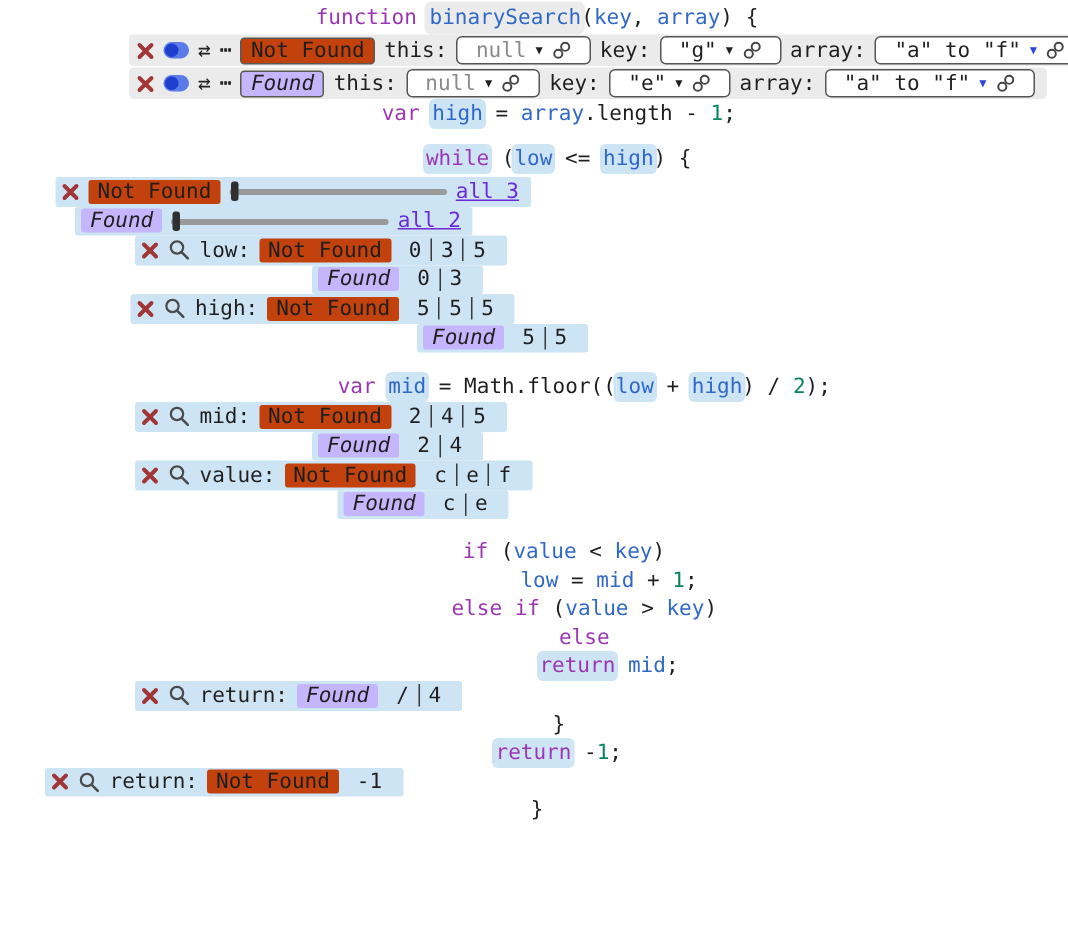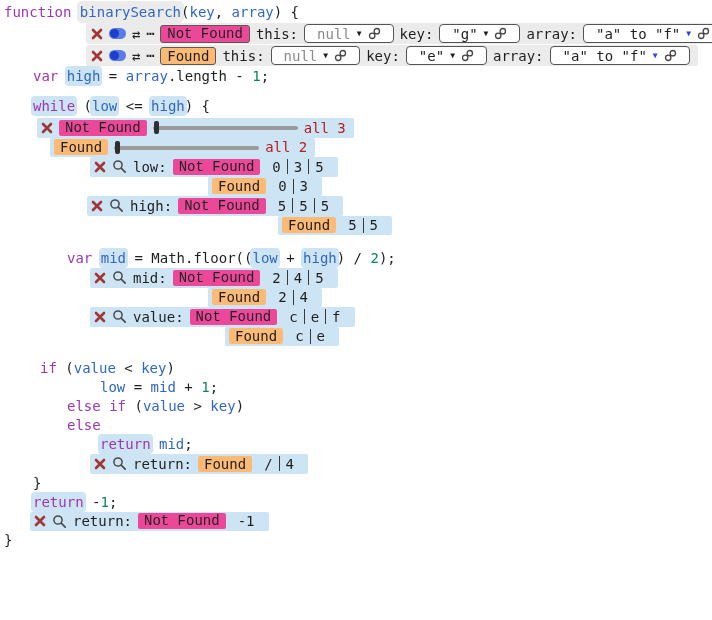--- a/index.html
+++ b/index.html
@@ -1,21 +1,21 @@
 <!DOCTYPE html>
 <html><head>
 <meta charset="utf-8">
 <style>
   html,body{margin:0;padding:0;}
   body{
     width:712px;height:620px;overflow:hidden;background:#ffffff;
     font-family:"DejaVu Sans Mono","Liberation Mono",monospace;
     font-size:14px;color:#1f1f1f;
   }
-  .page{padding-top:3px;}
+  .page{padding-top:3px;text-align:center;}
   
   .cl{height:19px;line-height:19px;white-space:pre;}
   .tk-k{color:#9C36B5;}
   .tk-i{color:#3068C9;}
   .tk-n{color:#098658;}
   .tk-p{color:#1f1f1f;}
   .hl-b{background:#CDE4F5;box-shadow:0 0 0 2px #CDE4F5;border-radius:2px;}
   .hl-g{background:#EBEBEB;box-shadow:0 0 0 3px #EBEBEB;border-radius:2px;}
   .dim{opacity:.42;}
   .blank-a{height:11px;}.blank-b{height:14px;}.blank-c{height:13px;}
@@ -27,33 +27,33 @@
         border-radius:4px;background:#fff;padding:0 12px;}
   .muted{color:#8a8a8a;}
   .caret{font-size:8px;line-height:1;color:#1f1f1f;}
   .caret.blue{color:#2b45d9;}
   .toggle{width:17px;height:11px;border-radius:6px;background:#5b7ce8;position:relative;display:inline-block;}
   .toggle .knob{position:absolute;left:1px;top:1px;width:9px;height:9px;border-radius:50%;background:#1e3ecc;}
   .swap{font-size:14px;color:#222;line-height:1;}
   .more{font-weight:bold;color:#222;font-size:13px;line-height:1;}
   
   .badge{height:16px;display:inline-flex;align-items:center;padding:0 6px;border-radius:2px;color:#1f1f1f;}
-  .b-nf{background:#ec4899;font-family:Liberation Mono, monospace;}
-  .b-f{background:#fdba74;}
+  .b-nf{background:#c2410c;}
+  .b-f{background:#c4b5fd;font-style:italic;}
   .badge.bordered{border:1px solid #5a5a52;border-radius:3px;}
   
   .probe{display:flex;align-items:center;gap:6px;background:#CDE4F5;border-radius:2px;
          height:19.5px;width:max-content;padding:0 8px 0 4px;}
   .vals{display:flex;align-items:center;height:100%;}
   .pv{padding:0 6px;}
   .pdiv{width:1px;height:15px;background:#3a3a3a;}
   .track{position:relative;width:145px;height:13px;display:inline-block;}
   .track::before{content:"";position:absolute;left:0;right:0;top:5px;height:4px;background:#9a9a9a;border-radius:2px;}
   .track .handle{position:absolute;left:1px;top:0;width:5px;height:13px;background:#2f2f2f;border-radius:2px;}
-  .count{color:#b91c1c;}
+  .count{color:#6d28d9;text-decoration:underline;}
   .icon{display:inline-flex;align-items:center;}
 </style>
 </head>
 <body>
 
 <div class="page">
 
   <div class="cl" style="margin-left:4px"><span class="tk-k">function </span><span class="tk-i hl-g">binarySearch</span><span class="tk-p">(</span><span class="tk-i">key</span><span class="tk-p">, </span><span class="tk-i">array</span><span class="tk-p">) {</span></div>
 
   <div class="ex-row">

